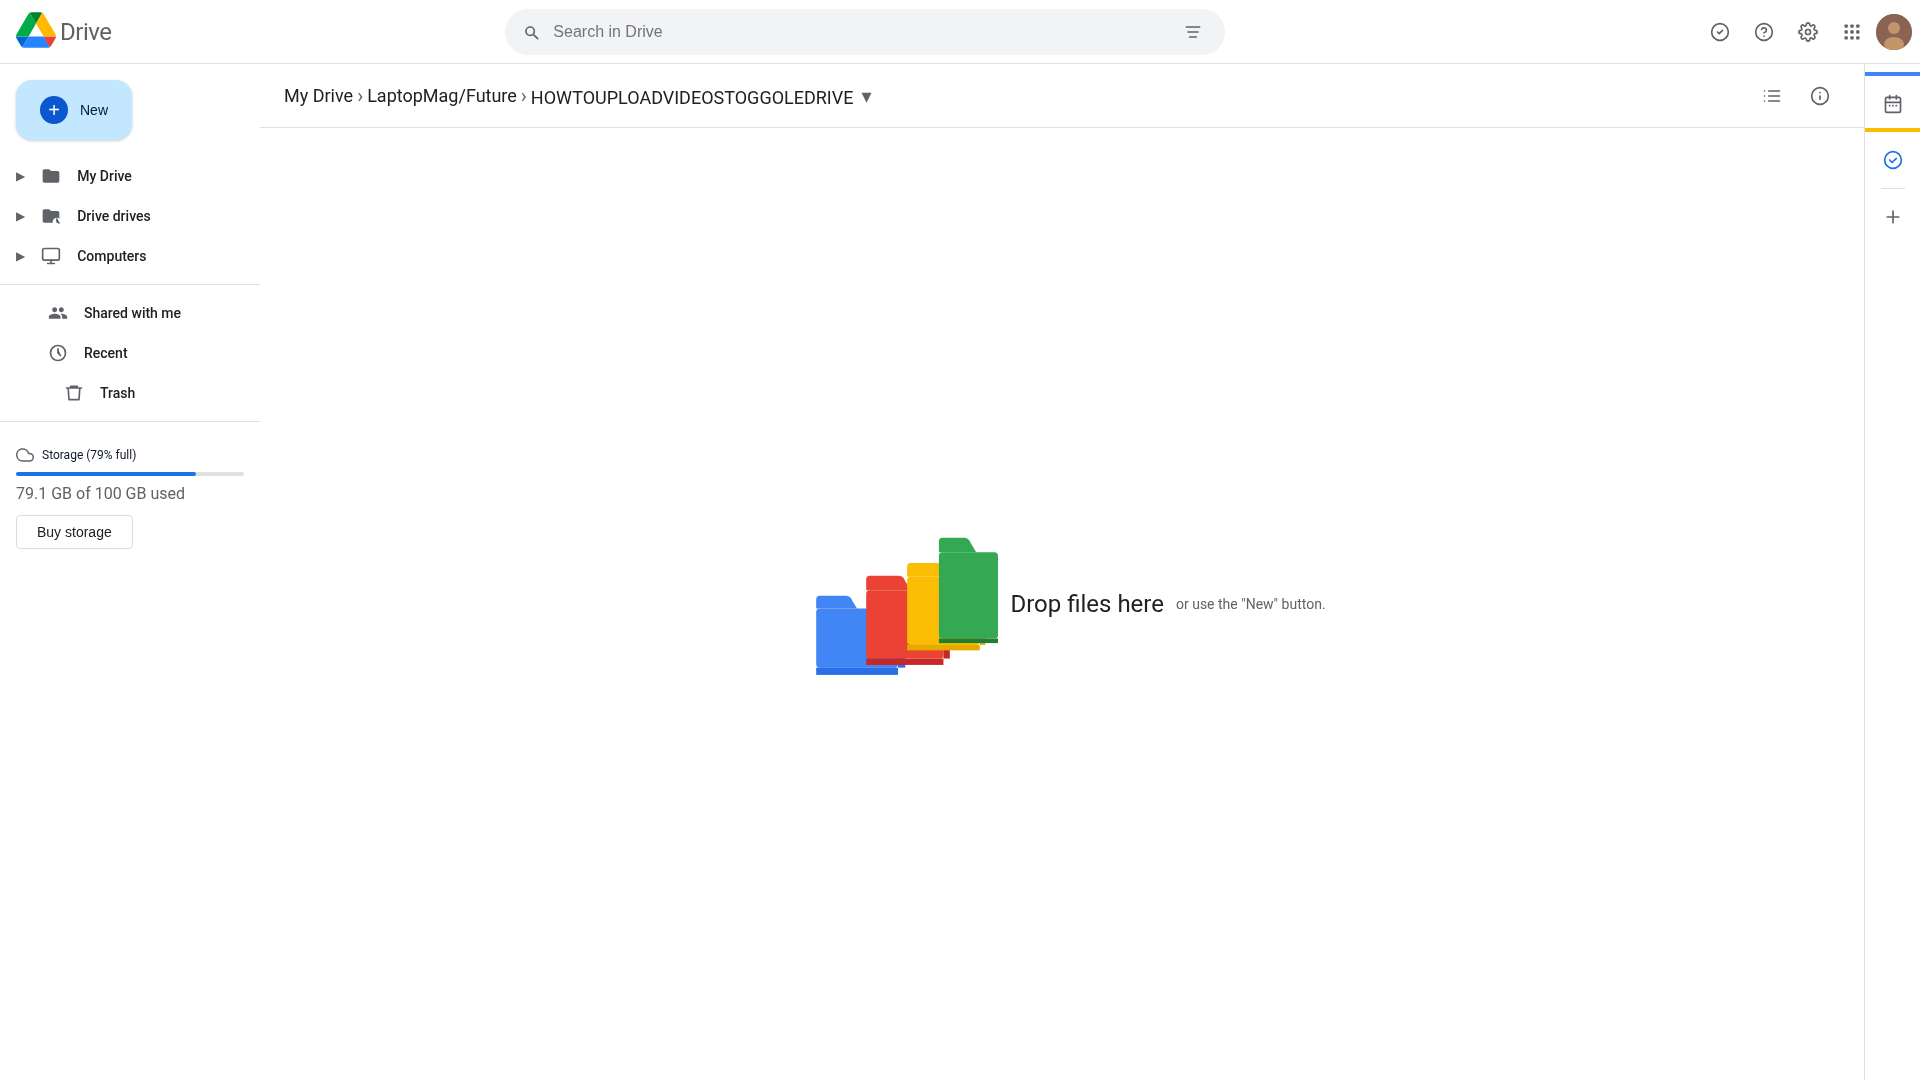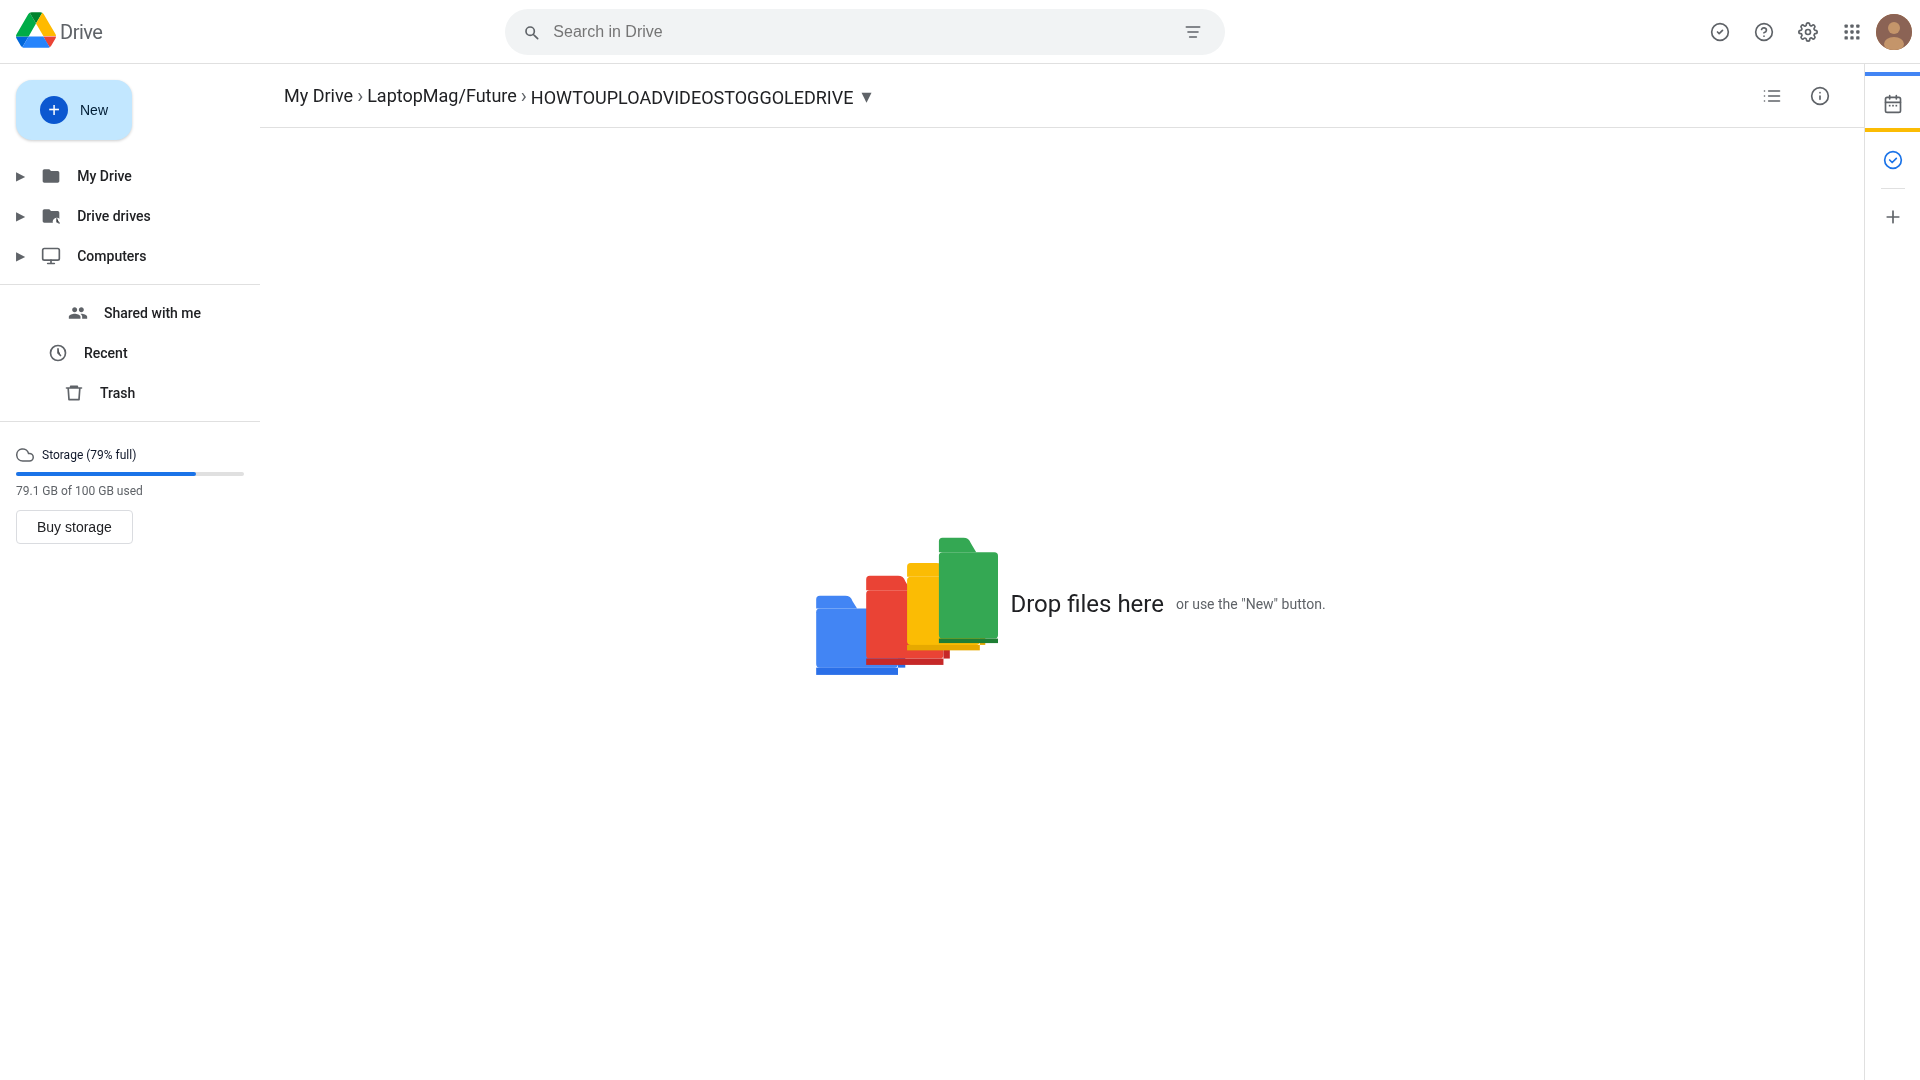--- a/index.html
+++ b/index.html
@@ -8,21 +8,21 @@
     
     .topbar {
       display: flex; align-items: center; height: 64px; padding: 0 8px;
       border-bottom: 1px solid #e0e0e0; background: #fff; flex-shrink: 0;
     }
     .logo-area {
       display: flex; align-items: center; gap: 4px; width: 260px; padding-left: 8px;
     }
     .drive-logo-icon { width: 40px; height: 40px; }
     .logo-text {
-      font-size: 20px; color: #5f6368; font-weight: 400; letter-spacing: -0.5px;
+      font-size: 24px; color: #5f6368; font-weight: 400; letter-spacing: -0.5px;
     }
     .search-bar {
       flex: 1; max-width: 720px; margin: 0 auto;
       display: flex; align-items: center; background: #f1f3f4;
       border-radius: 24px; padding: 0 16px; height: 46px; gap: 12px; justify-content: space-between;
     }
     .search-bar input {
       border: none; background: transparent; outline: none;
       font-size: 16px; color: #202124; width: 100%;
     }
@@ -76,21 +76,21 @@
     .nav-item .expand-arrow { font-size: 12px; color: #5f6368; }
 
     
     .sidebar-divider { height: 1px; background: #e0e0e0; margin: 8px 0; }
 
     
     .storage-section { padding: 16px 16px 8px 16px; }
     .storage-label { font-size: 12px; color: #0f172a; margin-bottom: 8px; display: flex; align-items: center; gap: 8px; }
     .storage-bar-bg { width: 100%; height: 4px; background: #e0e0e0; border-radius: 2px; margin-bottom: 8px; }
     .storage-bar-fill { height: 100%; background: #1a73e8; border-radius: 2px; }
-    .storage-text { font-size: 12px; color: #5f6368; margin-bottom: 12px; }
+    .storage-text { font-size: 16px; color: #5f6368; margin-bottom: 12px; }
     .buy-storage-btn {
       border: 1px solid #dadce0; background: #fff; border-radius: 4px;
       padding: 8px 20px; font-size: 14px; cursor: pointer; color: #202124;
       font-weight: 500;
     }
 
     
     .right-strip {
       width: 56px; flex-shrink: 0; border-left: 1px solid #e0e0e0;
       display: flex; flex-direction: column; align-items: center;
@@ -246,21 +246,21 @@
       <span class="expand-arrow">▶</span>
       <svg width="20" height="20" viewBox="0 0 24 24">
         <rect x="2" y="3" width="20" height="14" rx="2" stroke="#5f6368" stroke-width="2" fill="none"></rect>
         <path d="M8 21h8M12 17v4" stroke="#5f6368" stroke-width="2" stroke-linecap="round"></path>
       </svg>
       <span>Computers</span>
     </div>
 
     <div class="sidebar-divider"></div>
 
-    <div class="nav-item" style="padding-left: 68px;">
+    <div class="nav-item" style="padding-left: 48px;">
       <svg width="20" height="20" viewBox="0 0 24 24">
         <path d="M16 11c1.66 0 2.99-1.34 2.99-3S17.66 5 16 5c-1.66 0-3 1.34-3 3s1.34 3 3 3zm-8 0c1.66 0 2.99-1.34 2.99-3S9.66 5 8 5C6.34 5 5 6.34 5 8s1.34 3 3 3zm0 2c-2.33 0-7 1.17-7 3.5V19h14v-2.5c0-2.33-4.67-3.5-7-3.5zm8 0c-.29 0-.62.02-.97.05 1.16.84 1.97 1.97 1.97 3.45V19h6v-2.5c0-2.33-4.67-3.5-7-3.5z" fill="#5f6368"></path>
       </svg>
       <span>Shared with me</span>
     </div>
 
     <div class="nav-item" style="padding-left: 48px;">
       <svg width="20" height="20" viewBox="0 0 24 24">
         <circle cx="12" cy="12" r="9" stroke="#5f6368" stroke-width="2" fill="none"></circle>
         <path d="M12 7v5l3 3" stroke="#5f6368" stroke-width="2" stroke-linecap="round"></path>

